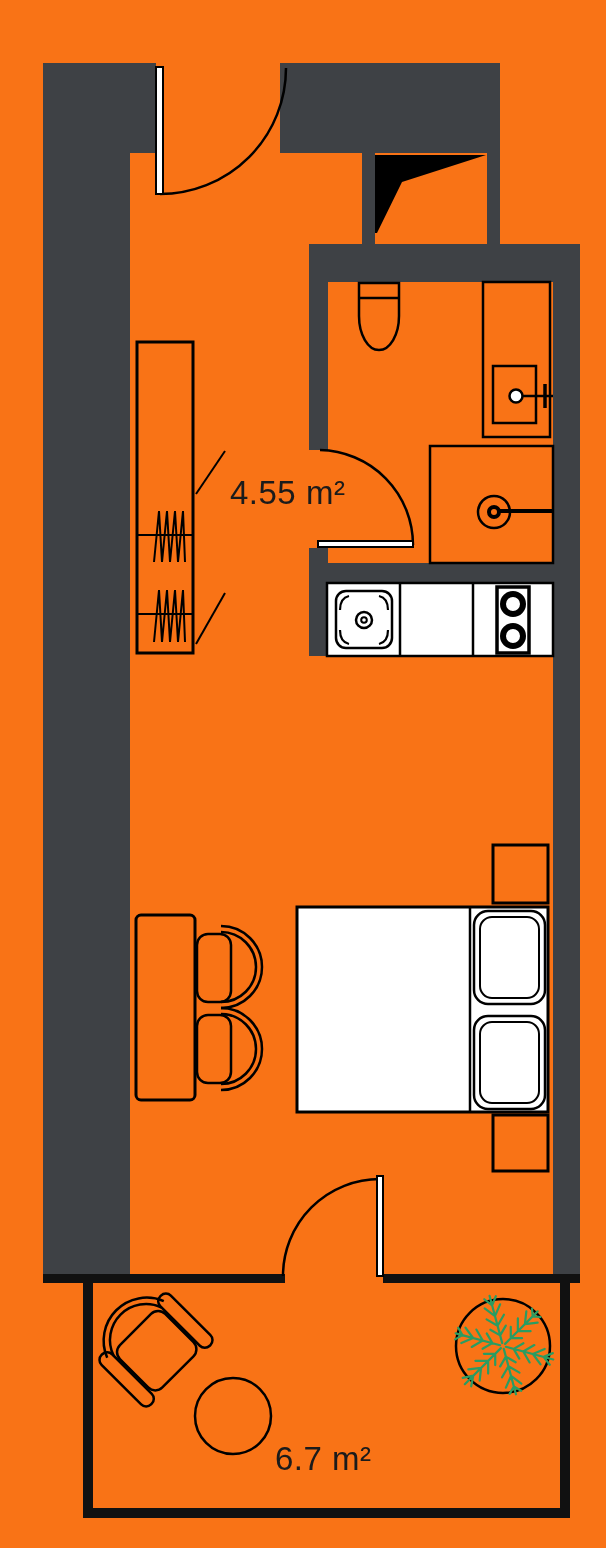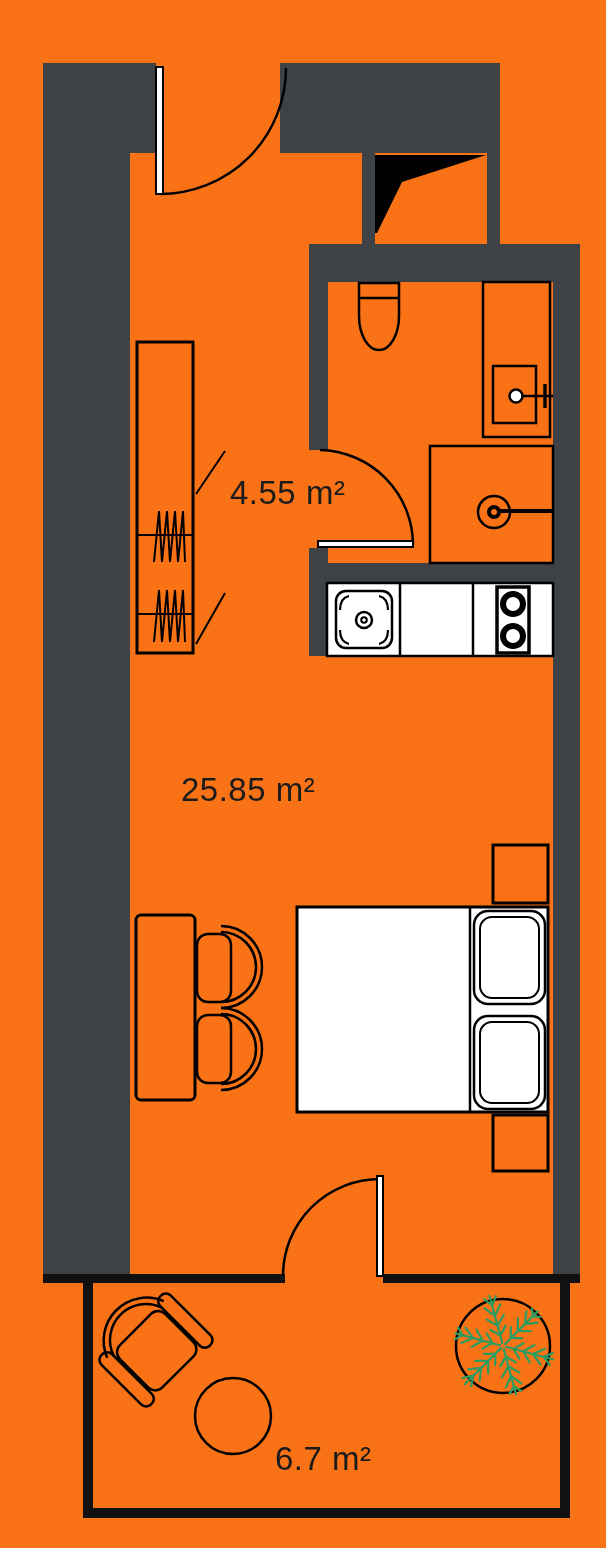--- a/index.html
+++ b/index.html
@@ -164,15 +164,14 @@
         <rect x="318" y="541" width="95" height="6" fill="#ffffff" stroke-width="2"></rect>
       </g>
       <g>
         <path d="M283,1276 A97,97 0 0 1 380,1179" fill="none" stroke-width="2.5"></path>
         <rect x="377" y="1176" width="6" height="100" fill="#ffffff" stroke-width="2"></rect>
       </g>
     </g>
   </svg>
 
   <div class="area-label" style="left:230px; top:476px;">4.55 m²</div>
-  <div class="area-label" style="left:181px; top:773px;">25.85 m²</div>
   <div class="area-label" style="left:275px; top:1433px;margin-top:9px;">6.7 m²</div>
 </div>
 
 </body></html>

